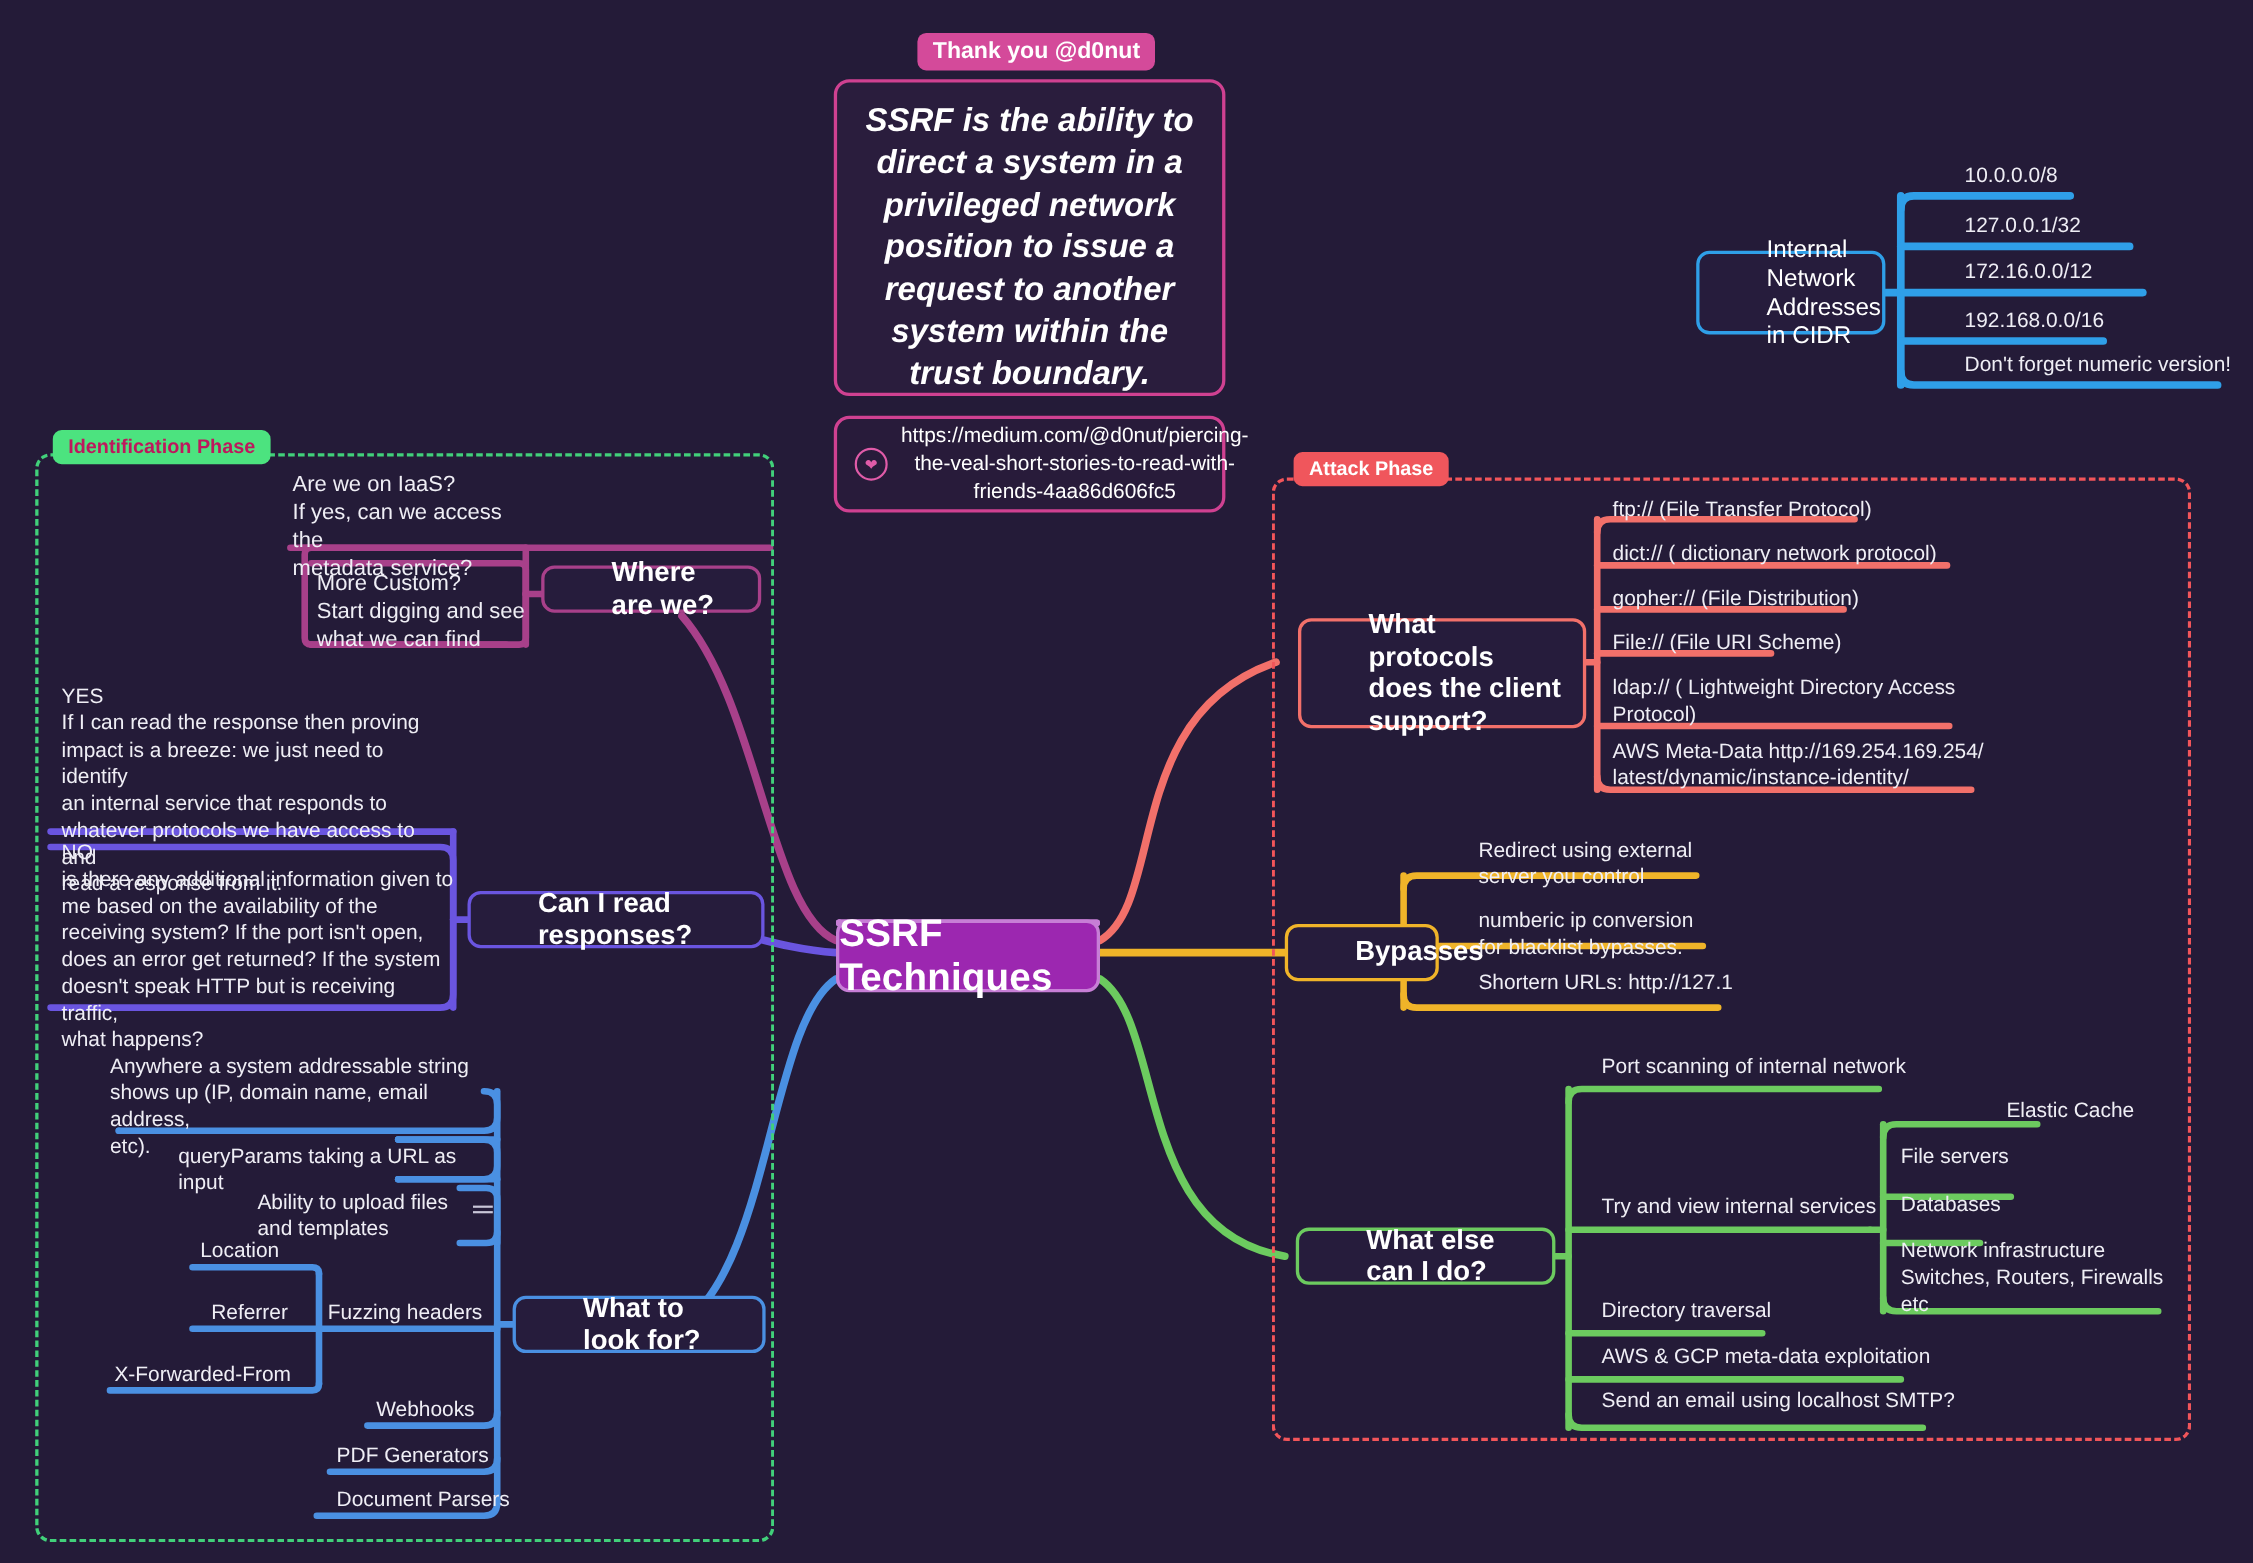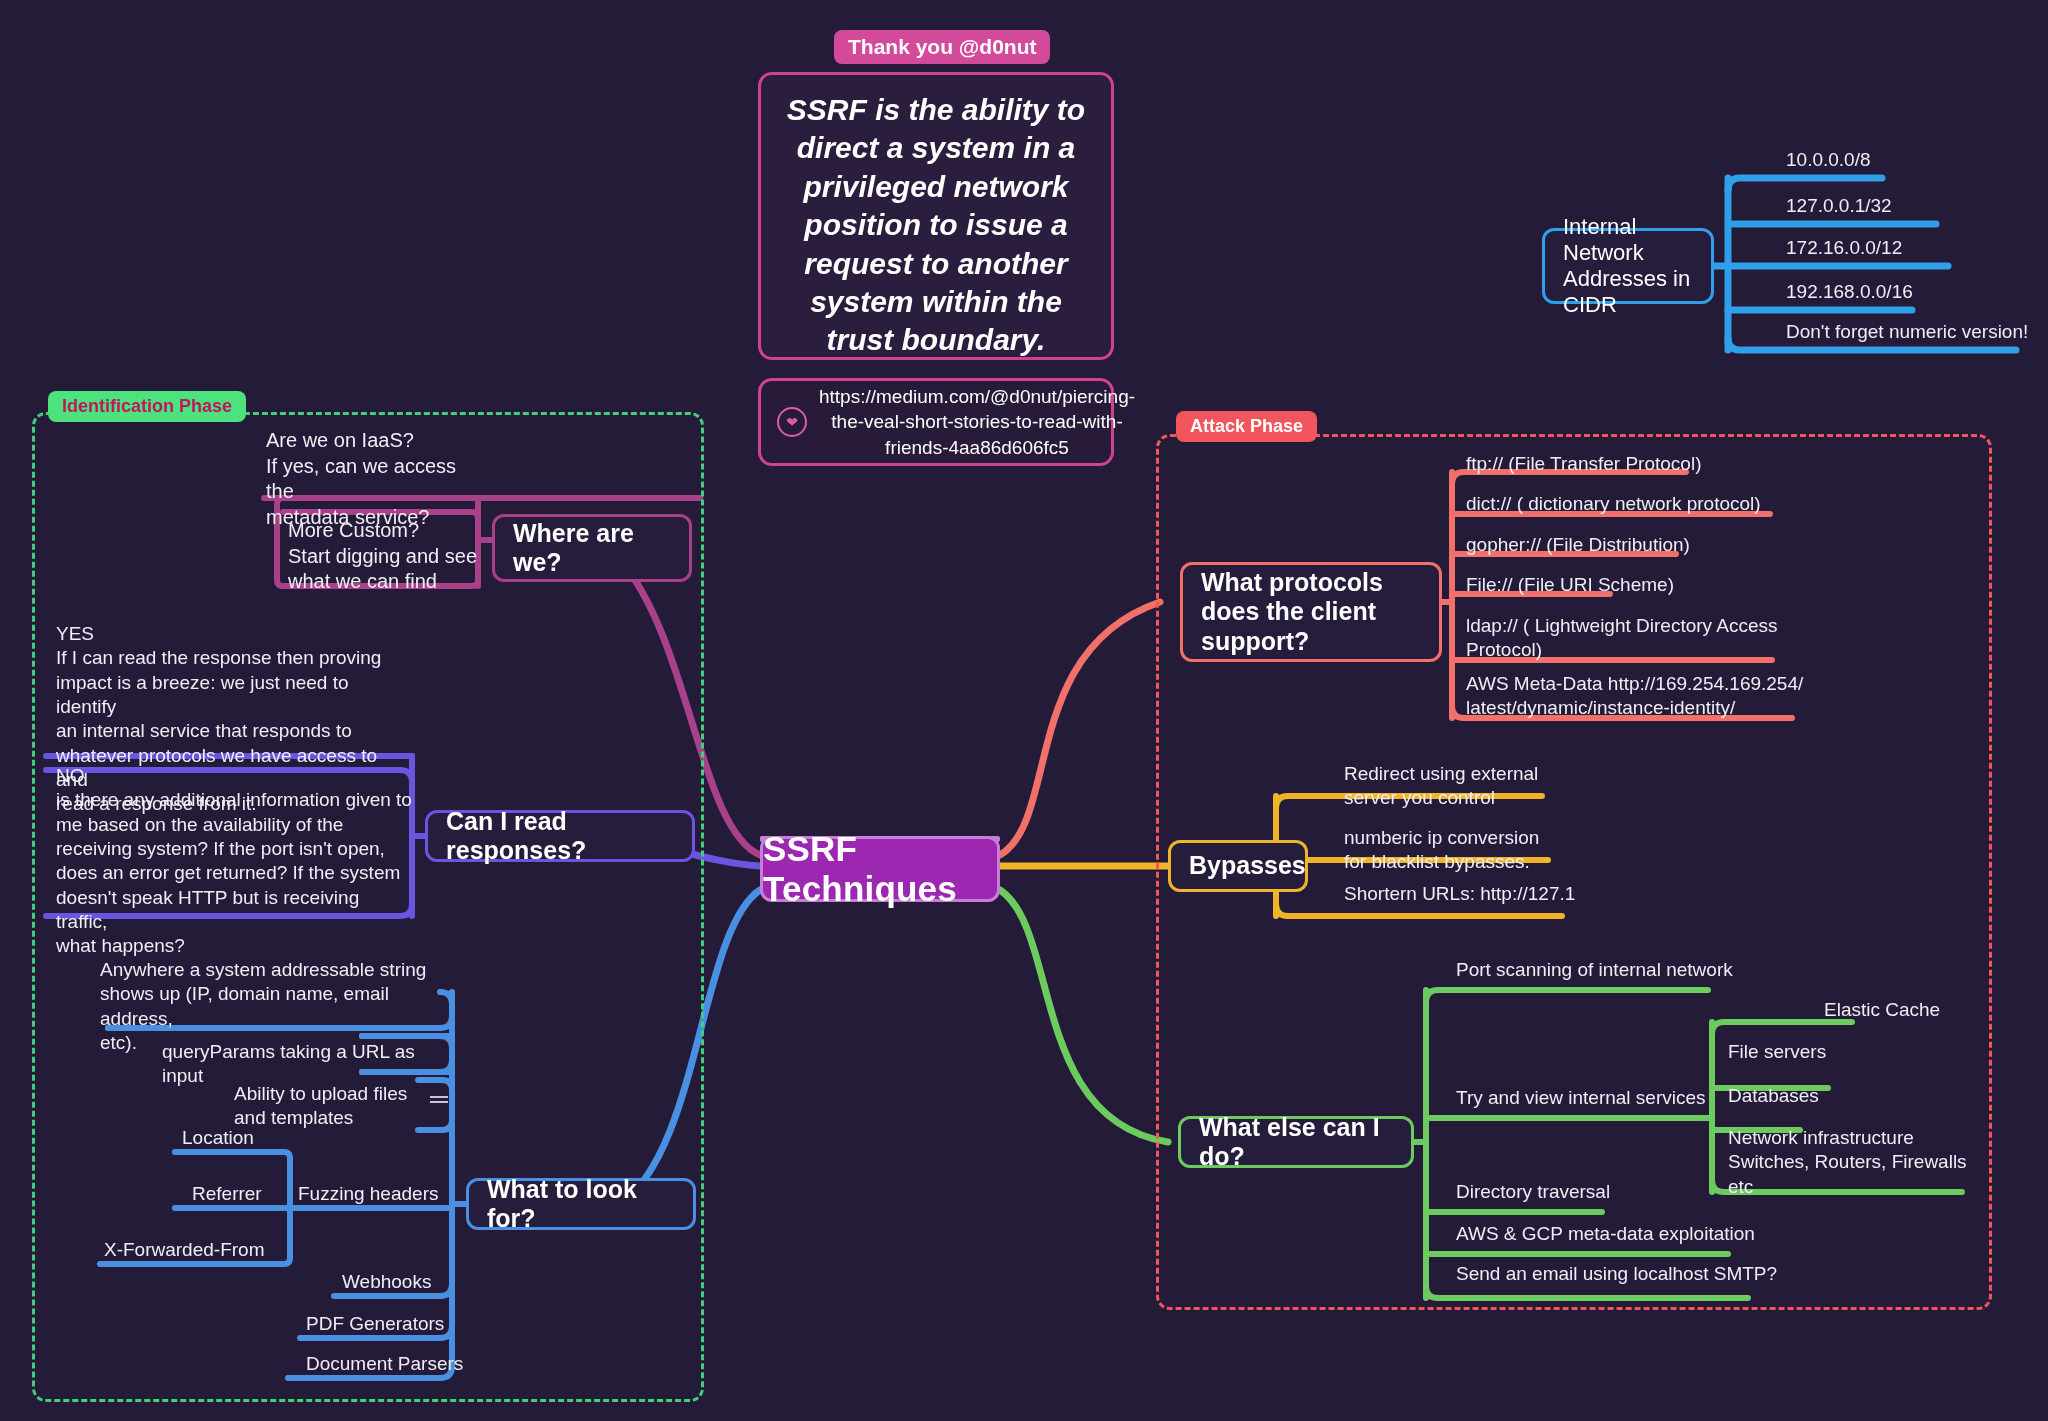--- a/index.html
+++ b/index.html
@@ -22,20 +22,21 @@
     font-size:18px;font-weight:bold;color:#1d1630;white-space:nowrap;
   }
   .tag-green{background:#4ce37f;color:#be185d;}
   .tag-red{background:#f0565c;color:#ffffff;}
 
   
   .box{
     border-radius:12px;border:3px solid #888;
     background:#261c3c;display:flex;align-items:center;
     box-sizing:border-box;
+    padding-left:43px;
   }
   .box .txt{padding:10px 18px;font-size:25px;font-weight:bold;line-height:1.18;color:#fff;}
 
   .root{
     background:#9c27b0;border:3px solid #c77ed6;border-radius:12px;
     box-shadow:0 0 0 0 rgba(0,0,0,0);
   }
   .root .txt{font-size:35px;font-weight:bold;letter-spacing:.2px;}
 
   .c-magenta{border-color:#a8408a;}
@@ -229,21 +230,21 @@
   </div>
 
   <div class="node root" style="left:760px;top:836px;width:240px;height:0;"></div>
   <div class="node root" style="left:760px;top:836px;width:0;height:0;"></div>
   <div class="node root" style="left:760px;top:836px;width:0;height:0;"></div>
   <div class="node root" style="left:760px;top:836px;width:240px;height:0;"></div>
   <div class="node root" style="left:760px;top:836px;width:240px;height:66px;display:flex;align-items:center;justify-content:center;">
     <div class="txt">SSRF Techniques</div>
   </div>
 
-  <div class="node box c-magenta" style="left:492px;top:514px;width:200px;height:68px;">
+  <div class="node box c-magenta" style="left:492px;top:514px;width:200px;height:43px;">
     <div class="txt">Where are we?</div>
   </div>
 
   <div class="leaf big" style="left:262px;top:428px;width:216px;">
     <div class="txt">Are we on IaaS?
 If yes, can we access the
 metadata service?</div>
   </div>
 
   <div class="leaf big" style="left:284px;top:518px;width:200px;">

